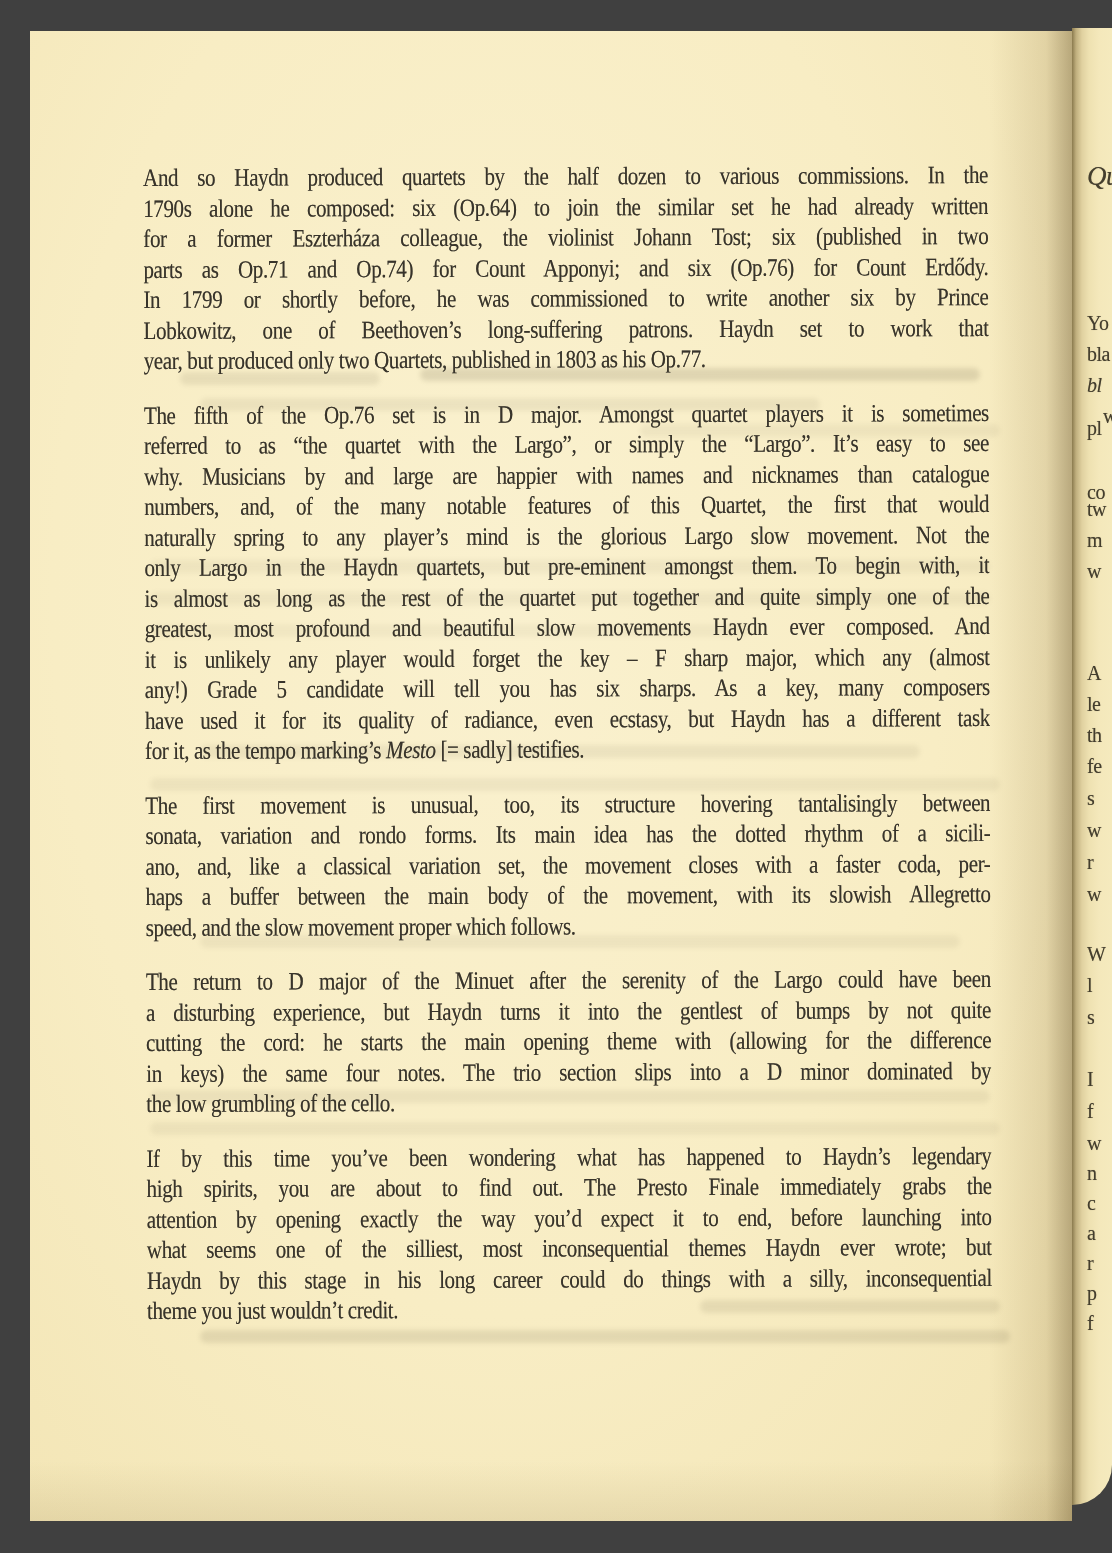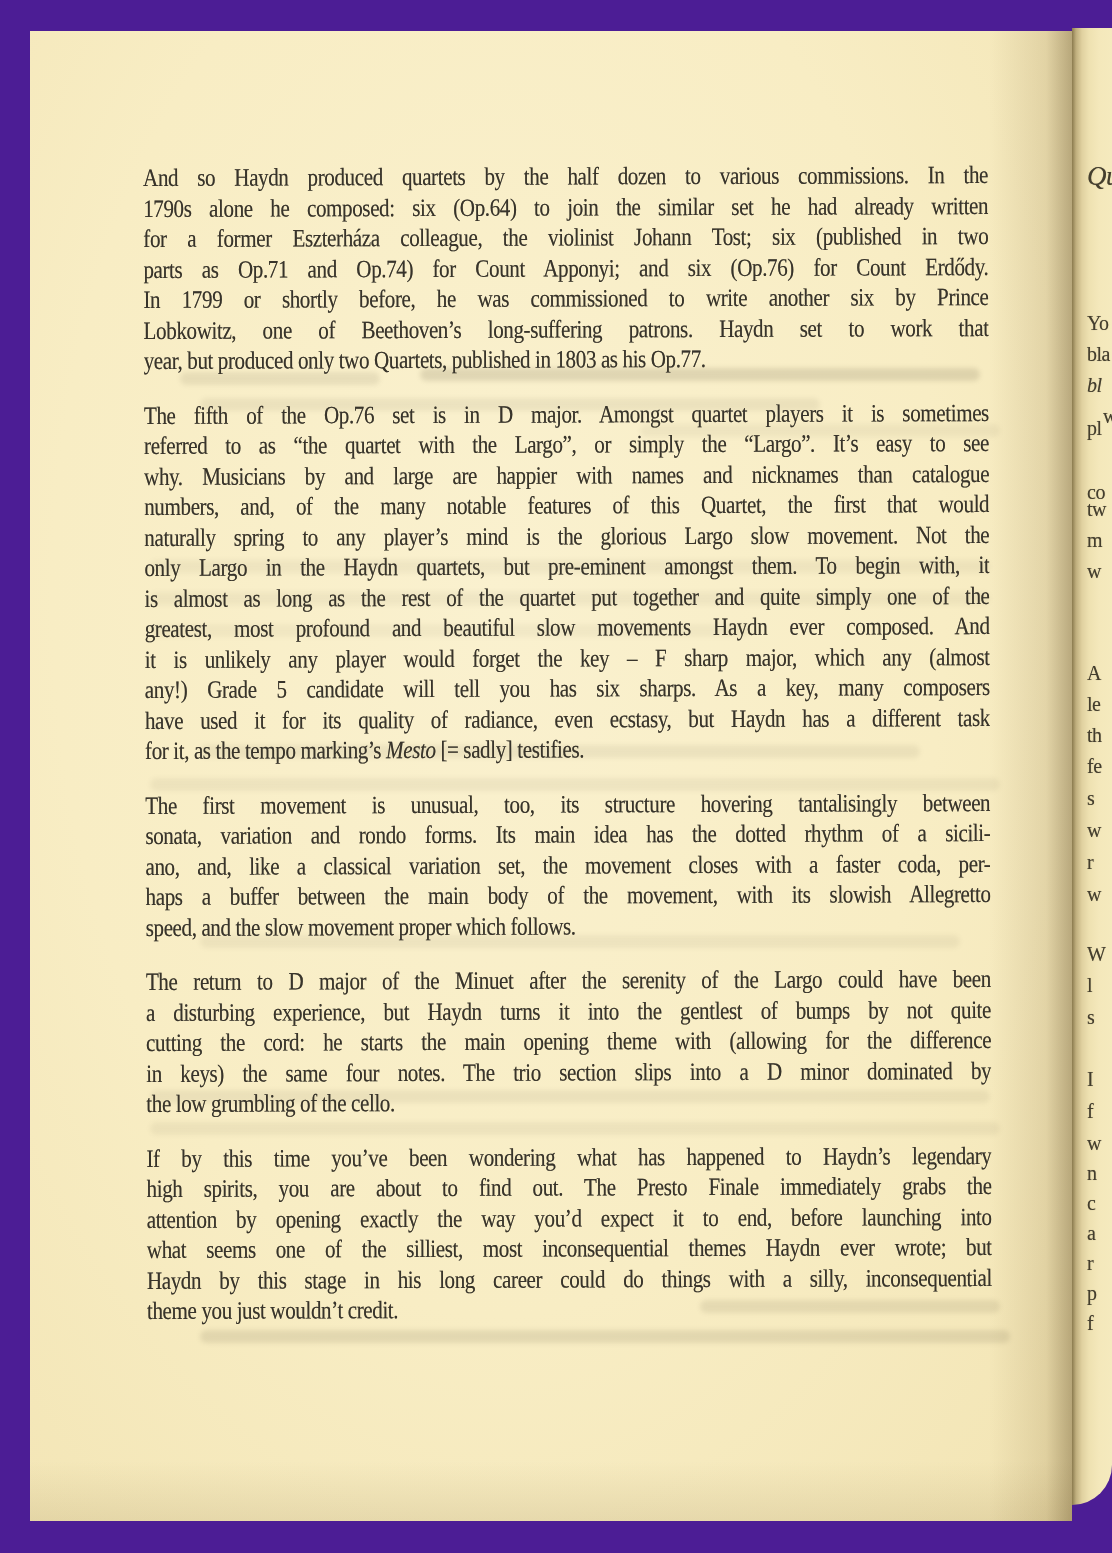--- a/index.html
+++ b/index.html
@@ -2,21 +2,21 @@
 <html><head>
 <meta charset="utf-8">
 <style>
   html,body{margin:0;padding:0;}
   body{
     width:1112px;height:1553px;
     background:#0b0906;
     overflow:hidden;
     font-family:"Liberation Serif","DejaVu Serif",serif;
   }
-  .scene{position:relative;width:1112px;height:1553px;background:#4c1d95;}
+  .scene{position:relative;width:1112px;height:1553px;background:#404040;}
 
   
   .main-page{
     position:absolute;left:30px;top:31px;width:1042px;height:1490px;
     background:
       linear-gradient(90deg, rgba(0,0,0,0) 92%, rgba(125,98,45,.16) 97.5%, rgba(92,70,28,.40) 100%),
       linear-gradient(180deg, rgba(0,0,0,0) 96%, rgba(120,95,45,.12) 100%),
       radial-gradient(ellipse at 45% 38%, #faf1cf 0%, #f8edc4 55%, #f2e4b3 100%);
   }
 

